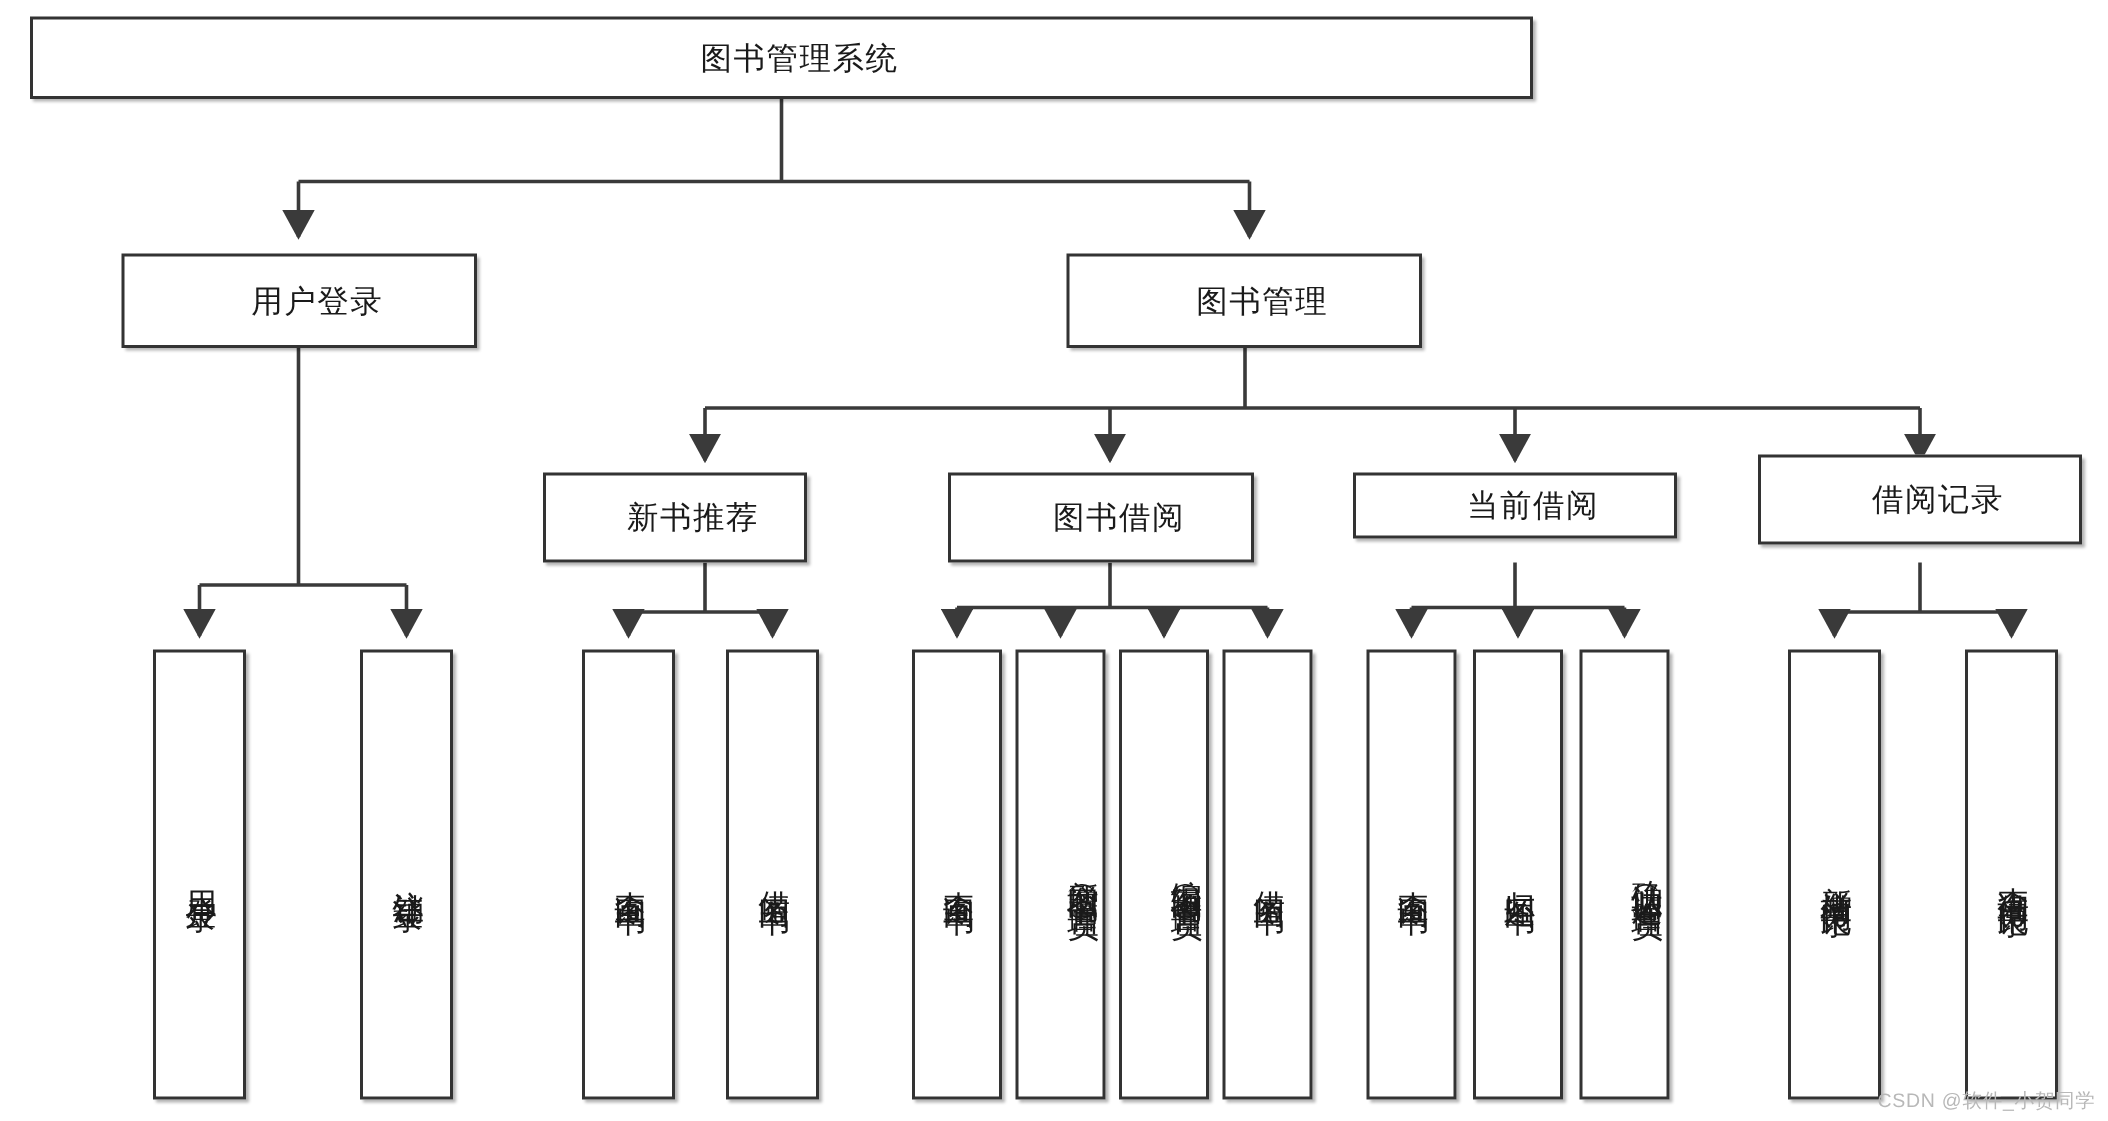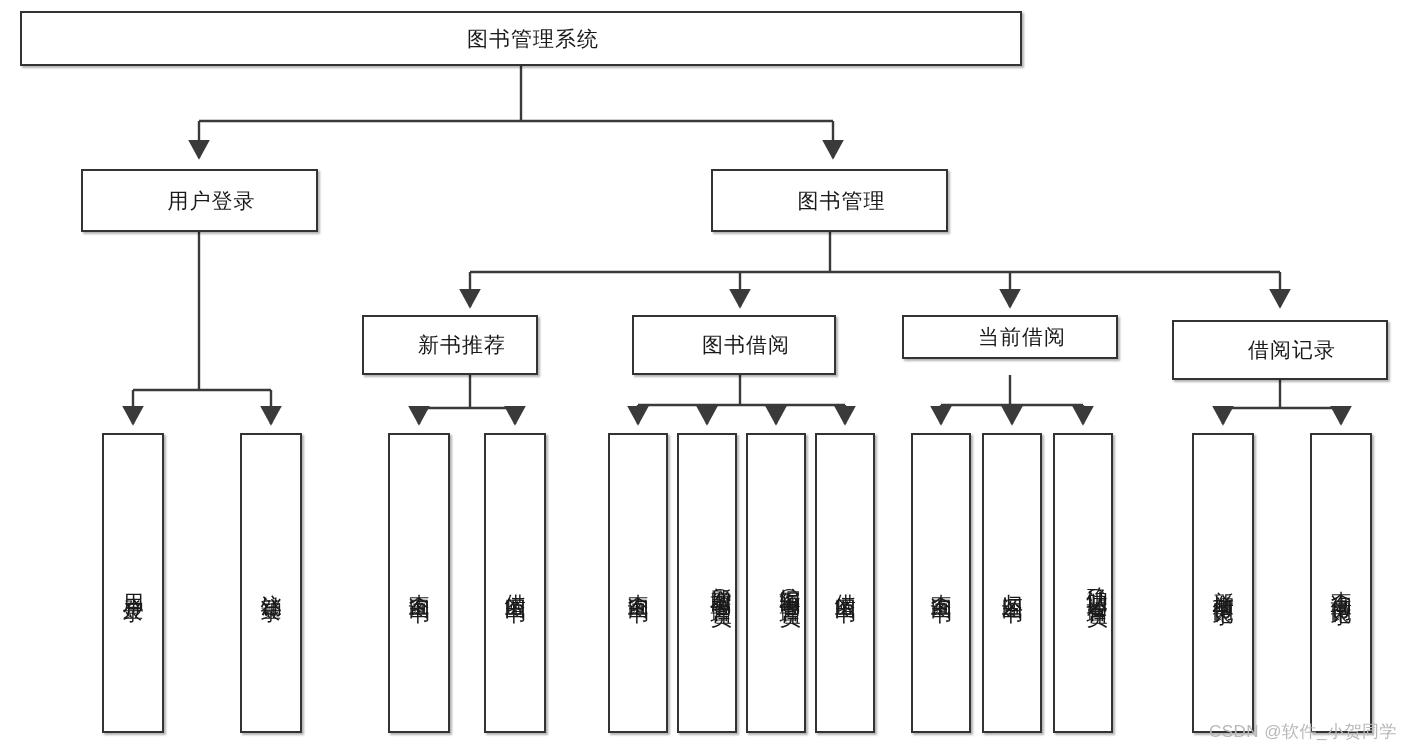--- a/index.html
+++ b/index.html
@@ -54,21 +54,21 @@
     padding: 6px 0;
     align-items: flex-start;
   }
   .node-v.v-mid {
     align-items: center;
   }
   .watermark {
     position: absolute;
     right: 8px;
     bottom: 4px;
-    font-size: 17px;
+    font-size: 13px;
     color: #b8b8b8;
     white-space: nowrap;
     z-index: 5;
     letter-spacing: 0.5px;
   }
 </style>
 </head>
 <body>
 
 <div id="canvas">
@@ -124,21 +124,21 @@
   </svg>
 
   <div class="node node-h" style="left:20px; top:11px; width:1002px; height:55px;">图书管理系统</div>
 
   <div class="node node-h" style="left:81px; top:169px; width:237px; height:63px;">用户登录</div>
   <div class="node node-h" style="left:711px; top:169px; width:237px; height:63px;">图书管理</div>
 
   <div class="node node-h" style="left:362px; top:315px; width:176px; height:60px;">新书推荐</div>
   <div class="node node-h" style="left:632px; top:315px; width:204px; height:60px;">图书借阅</div>
   <div class="node node-h" style="left:902px; top:315px; width:216px; height:44px;">当前借阅</div>
-  <div class="node node-h" style="left:1172px; top:320px; width:216px; height:60px;">借阅记录</div>
+  <div class="node node-h" style="left:1172px; top:303px; width:216px; height:60px;">借阅记录</div>
 
   <div class="node node-v v-mid" style="left:102px; top:433px; width:62px; height:300px;">用户登录</div>
   <div class="node node-v v-mid" style="left:240px; top:433px; width:62px; height:300px;">注销登录</div>
 
   <div class="node node-v v-mid" style="left:388px; top:433px; width:62px; height:300px;">查询图书</div>
   <div class="node node-v v-mid" style="left:484px; top:433px; width:62px; height:300px;">借阅图书</div>
 
   <div class="node node-v v-mid" style="left:608px; top:433px; width:60px; height:300px;">查询图书</div>
   <div class="node node-v" style="left:677px; top:433px; width:60px; height:300px;">新增图书（管理员）</div>
   <div class="node node-v" style="left:746px; top:433px; width:60px; height:300px;">编辑图书（管理员）</div>

